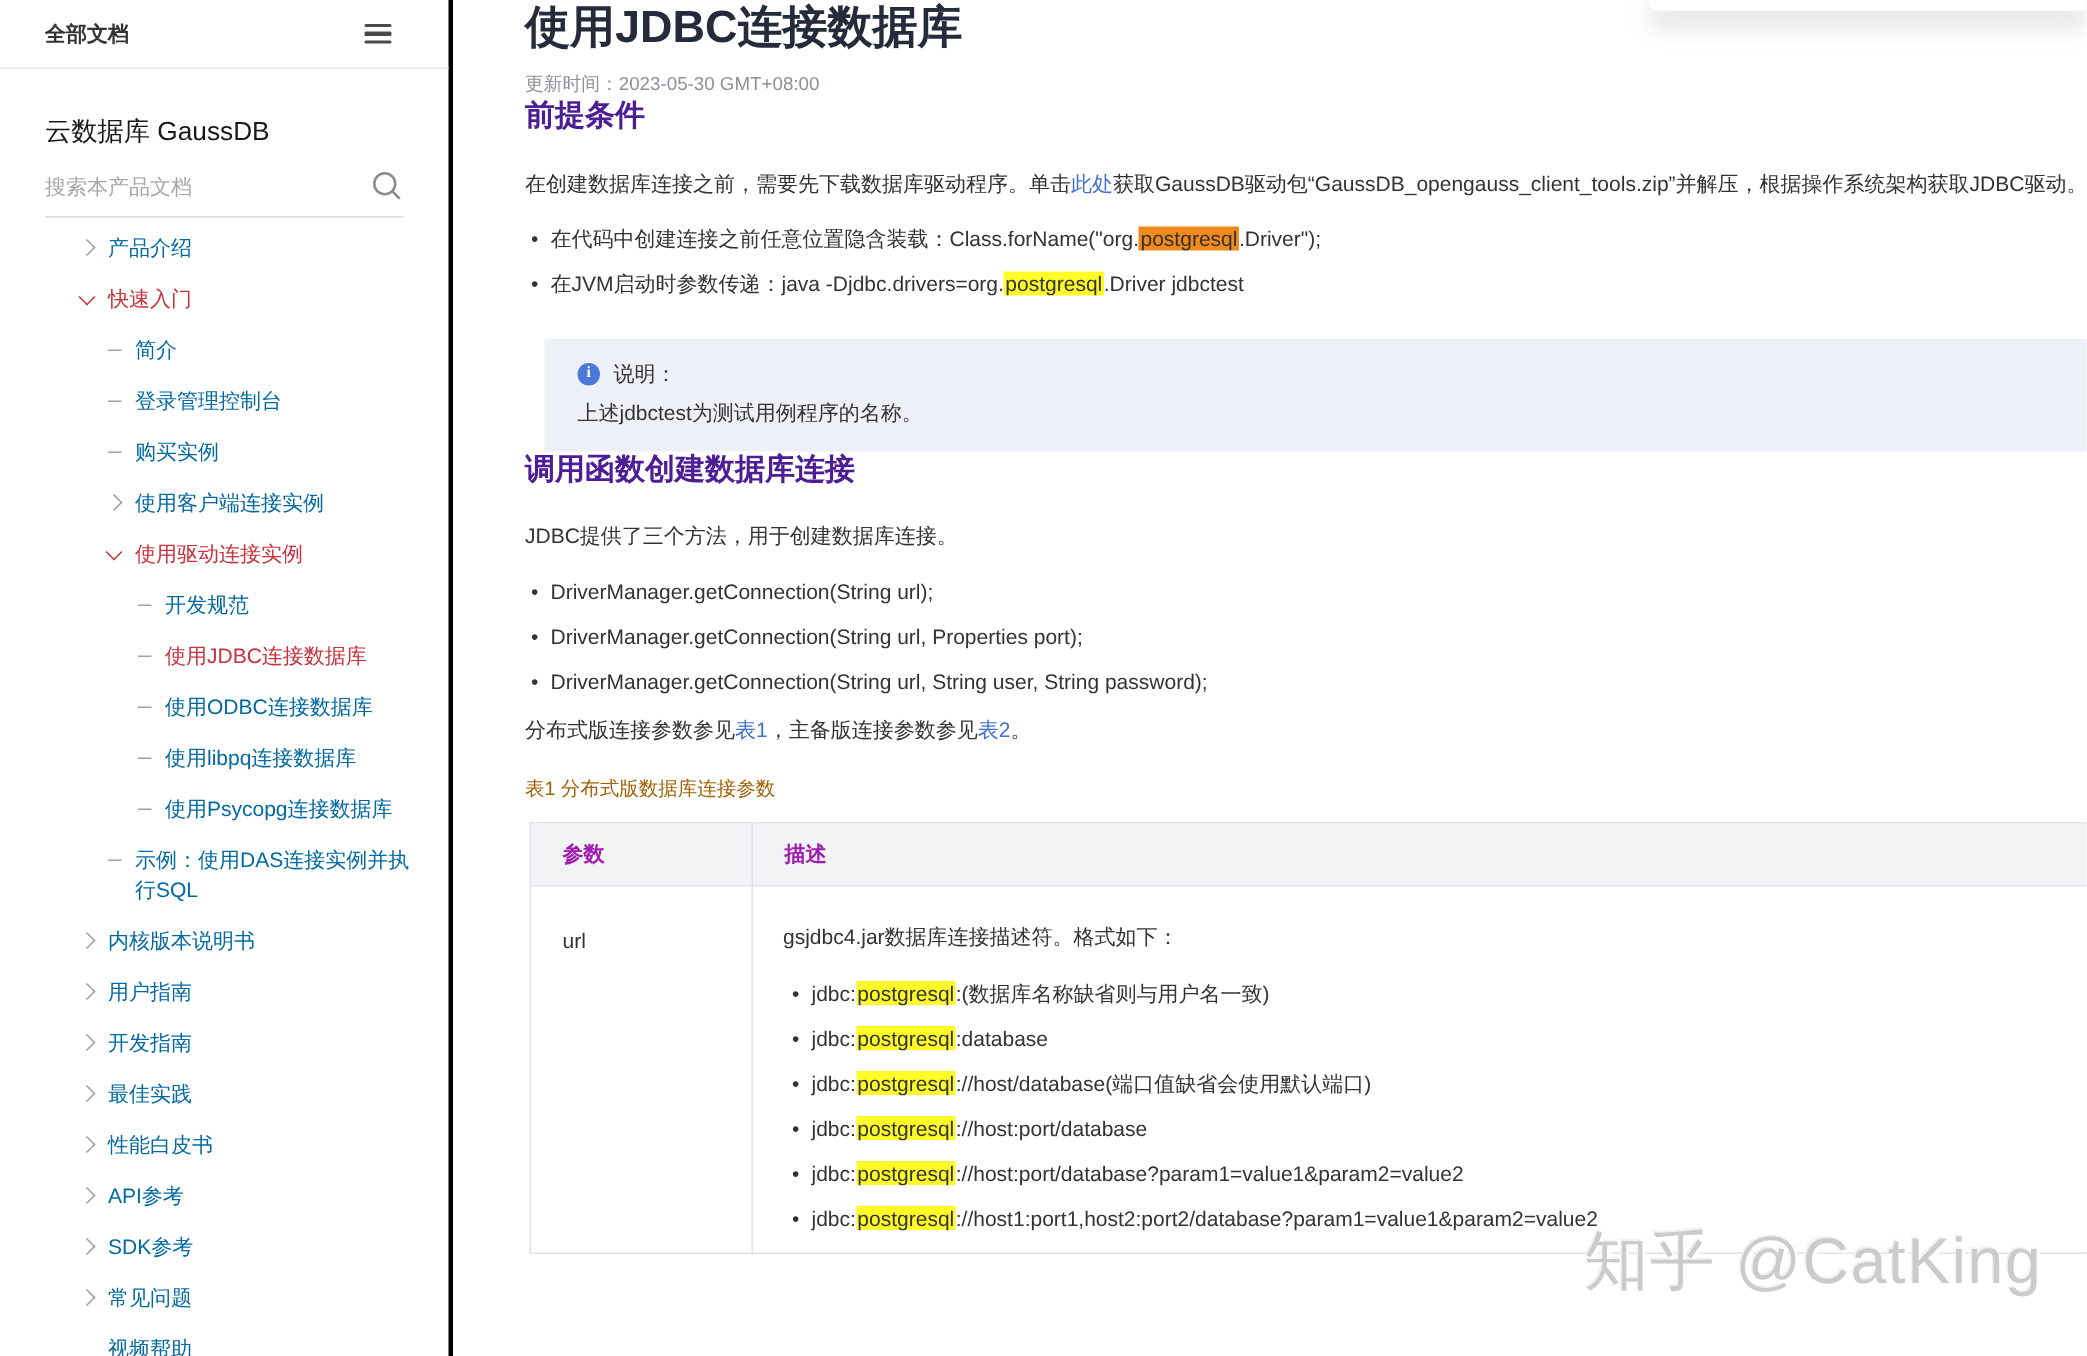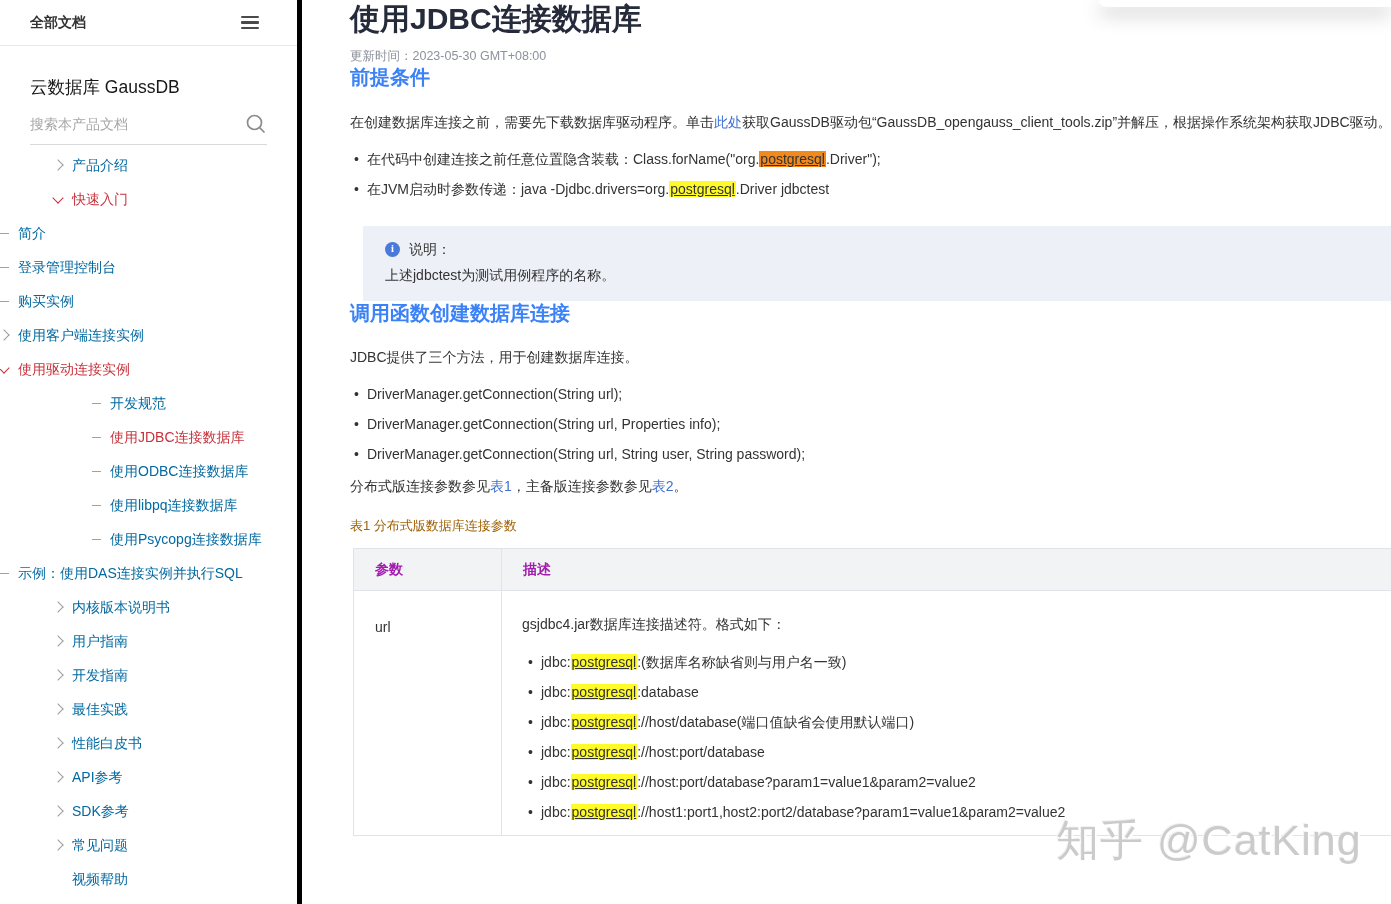--- a/index.html
+++ b/index.html
@@ -3,62 +3,62 @@
 <meta charset="utf-8">
 <style>
   html,body{margin:0;padding:0;}
   body{
     width:1391px;height:904px;overflow:hidden;position:relative;
     background:#fff;color:#333;
     font-family:"Liberation Sans","DejaVu Sans",sans-serif;
     font-size:14px;
   }
   
-  .sidebar{position:absolute;left:0;top:0;width:302px;height:904px;background:#fff;border-right:5px solid #000000;box-sizing:border-box;}
+  .sidebar{position:absolute;left:0;top:0;width:302px;height:904px;background:#fff;border-right:3px solid #000000;box-sizing:border-box;}
   .sb-header{height:45px;border-bottom:1px solid #e8e8e8;display:flex;align-items:center;justify-content:space-between;padding:0 38px 0 30px;}
   .sb-header .sb-title{font-size:14px;font-weight:bold;color:#333;}
   .hamburger{display:inline-flex;flex-direction:column;justify-content:space-between;width:18px;height:13px;cursor:pointer;}
   .hamburger i{display:block;height:2.4px;background:#4a4a4a;border-radius:1px;}
   .product-title{margin:29px 30px 0 30px;font-size:17.5px;color:#181818;}
   .search-row{margin:10px 30px 0 30px;display:flex;align-items:center;border-bottom:1px solid #d9d9d9;padding:4px 0 9px 0;}
   .search-input{flex:1;border:none;outline:none;font-size:14px;color:#333;padding:0;background:transparent;font-family:inherit;}
   .search-input::placeholder{color:#a6a6a6;}
   .search-icon{flex:0 0 22px;height:22px;}
   
   .tree{margin-top:3px;}
   .tree-item{display:flex;align-items:flex-start;padding:7px 16px 7px 0;line-height:20px;font-size:14px;color:#0369a1;cursor:pointer;}
   .tree-item.lvl1{padding-left:54px;}
-  .tree-item.lvl2{}
+  .tree-item.lvl2{padding-left:72px;}
   .tree-item.lvl3{padding-left:92px;}
   .tree-item .marker{flex:0 0 18px;width:18px;height:20px;display:flex;align-items:center;}
   .tree-item .chev{width:7px;height:7px;border-right:1.6px solid #9b9b9b;border-bottom:1.6px solid #9b9b9b;display:block;}
   .tree-item .chevron-right .chev{transform:rotate(-45deg);}
   .tree-item .chevron-down .chev{transform:rotate(45deg);margin-top:-3px;}
   .tree-item .dash-i{width:9px;border-top:1.6px solid #a2a2a2;display:block;}
   .tree-item .label{flex:1;}
   .tree-item.active{color:#c7323c;}
   .tree-item.active .chev{border-color:#c7323c;}
   
   .main{position:absolute;left:303px;top:0;width:1088px;height:904px;padding-left:47px;box-sizing:border-box;}
   .doc-title{font-size:30px;line-height:37px;font-weight:bold;color:#252b3a;margin:0;}
   .updated{margin-top:11px;font-size:12.5px;color:#8d919c;}
-  h2.sec{font-size:20px;line-height:24px;font-weight:bold;color:#3b82f6;margin:0;}
+  h2.sec{font-size:20px;line-height:24px;font-weight:bold;color:#4c1d95;margin:0;}
   .sec-prereq{margin-top:44px;}
   .sec-call{margin-top:44px;}
   .para{margin:0;line-height:21px;color:#333;}
   .p-drv{margin-top:23px;white-space:nowrap;}
   .p-methods{margin-top:15px;}
   .p-jdbc{margin-top:22px;}
   .p-tables{margin-top:11px;}
   a.link, .link{color:#4070d2;text-decoration:none;cursor:pointer;}
   ul.blist{list-style:none;margin:16px 0 0 0;padding:0 0 0 4px;}
   ul.blist li{position:relative;padding-left:13px;line-height:21px;margin-top:9px;}
   ul.blist li:first-child{margin-top:0;}
   ul.blist li::before{content:"•";position:absolute;left:0;top:0;color:#333;}
-  .hl{padding:0 1px;text-decoration:underline;}
+  .hl{padding:0 1px;}
   .hl-yellow{background:#fffb29;}
   .hl-orange{background:#f2891d;}
   
   .note{margin-top:26px;margin-left:13px;width:1100px;box-sizing:border-box;background:#eef0f7;padding:13px 22px 15px 22px;}
   .note-head{display:flex;align-items:center;line-height:20px;}
   .info-icon{display:inline-flex;align-items:center;justify-content:center;width:15px;height:15px;border-radius:50%;background:#4a79d9;color:#fff;font-size:10.5px;font-weight:bold;font-family:"Liberation Serif","DejaVu Serif",serif;margin-right:9px;}
   .note-label{color:#333;}
   .note-body{margin-top:6px;line-height:21px;color:#333;}
   
   .tbl-caption{margin-top:20px;font-size:13px;color:#a16207;}
@@ -250,21 +250,21 @@
       <span class="info-icon">i</span>
       <span class="note-label">说明：</span>
     </div>
     <div class="note-body">上述jdbctest为测试用例程序的名称。</div>
   </div>
 
   <h2 class="sec sec-call">调用函数创建数据库连接</h2>
   <p class="para p-jdbc">JDBC提供了三个方法，用于创建数据库连接。</p>
   <ul class="blist">
       <li><span>DriverManager.getConnection(String url);</span></li>
-      <li><span>DriverManager.getConnection(String url, Properties info);</span></li>
+      <li><span>DriverManager.getConnection(String url, Properties port);</span></li>
       <li><span>DriverManager.getConnection(String url, String user, String password);</span></li>
     </ul>
   <p class="para p-tables"><span>分布式版连接参数参见</span><a class="link">表1</a><span>，主备版连接参数参见</span><a class="link">表2</a><span>。</span></p>
 
   <div class="tbl-caption">表1 分布式版数据库连接参数</div>
   <table class="params">
     <colgroup>
         <col class="col-param">
         <col>
       </colgroup>

